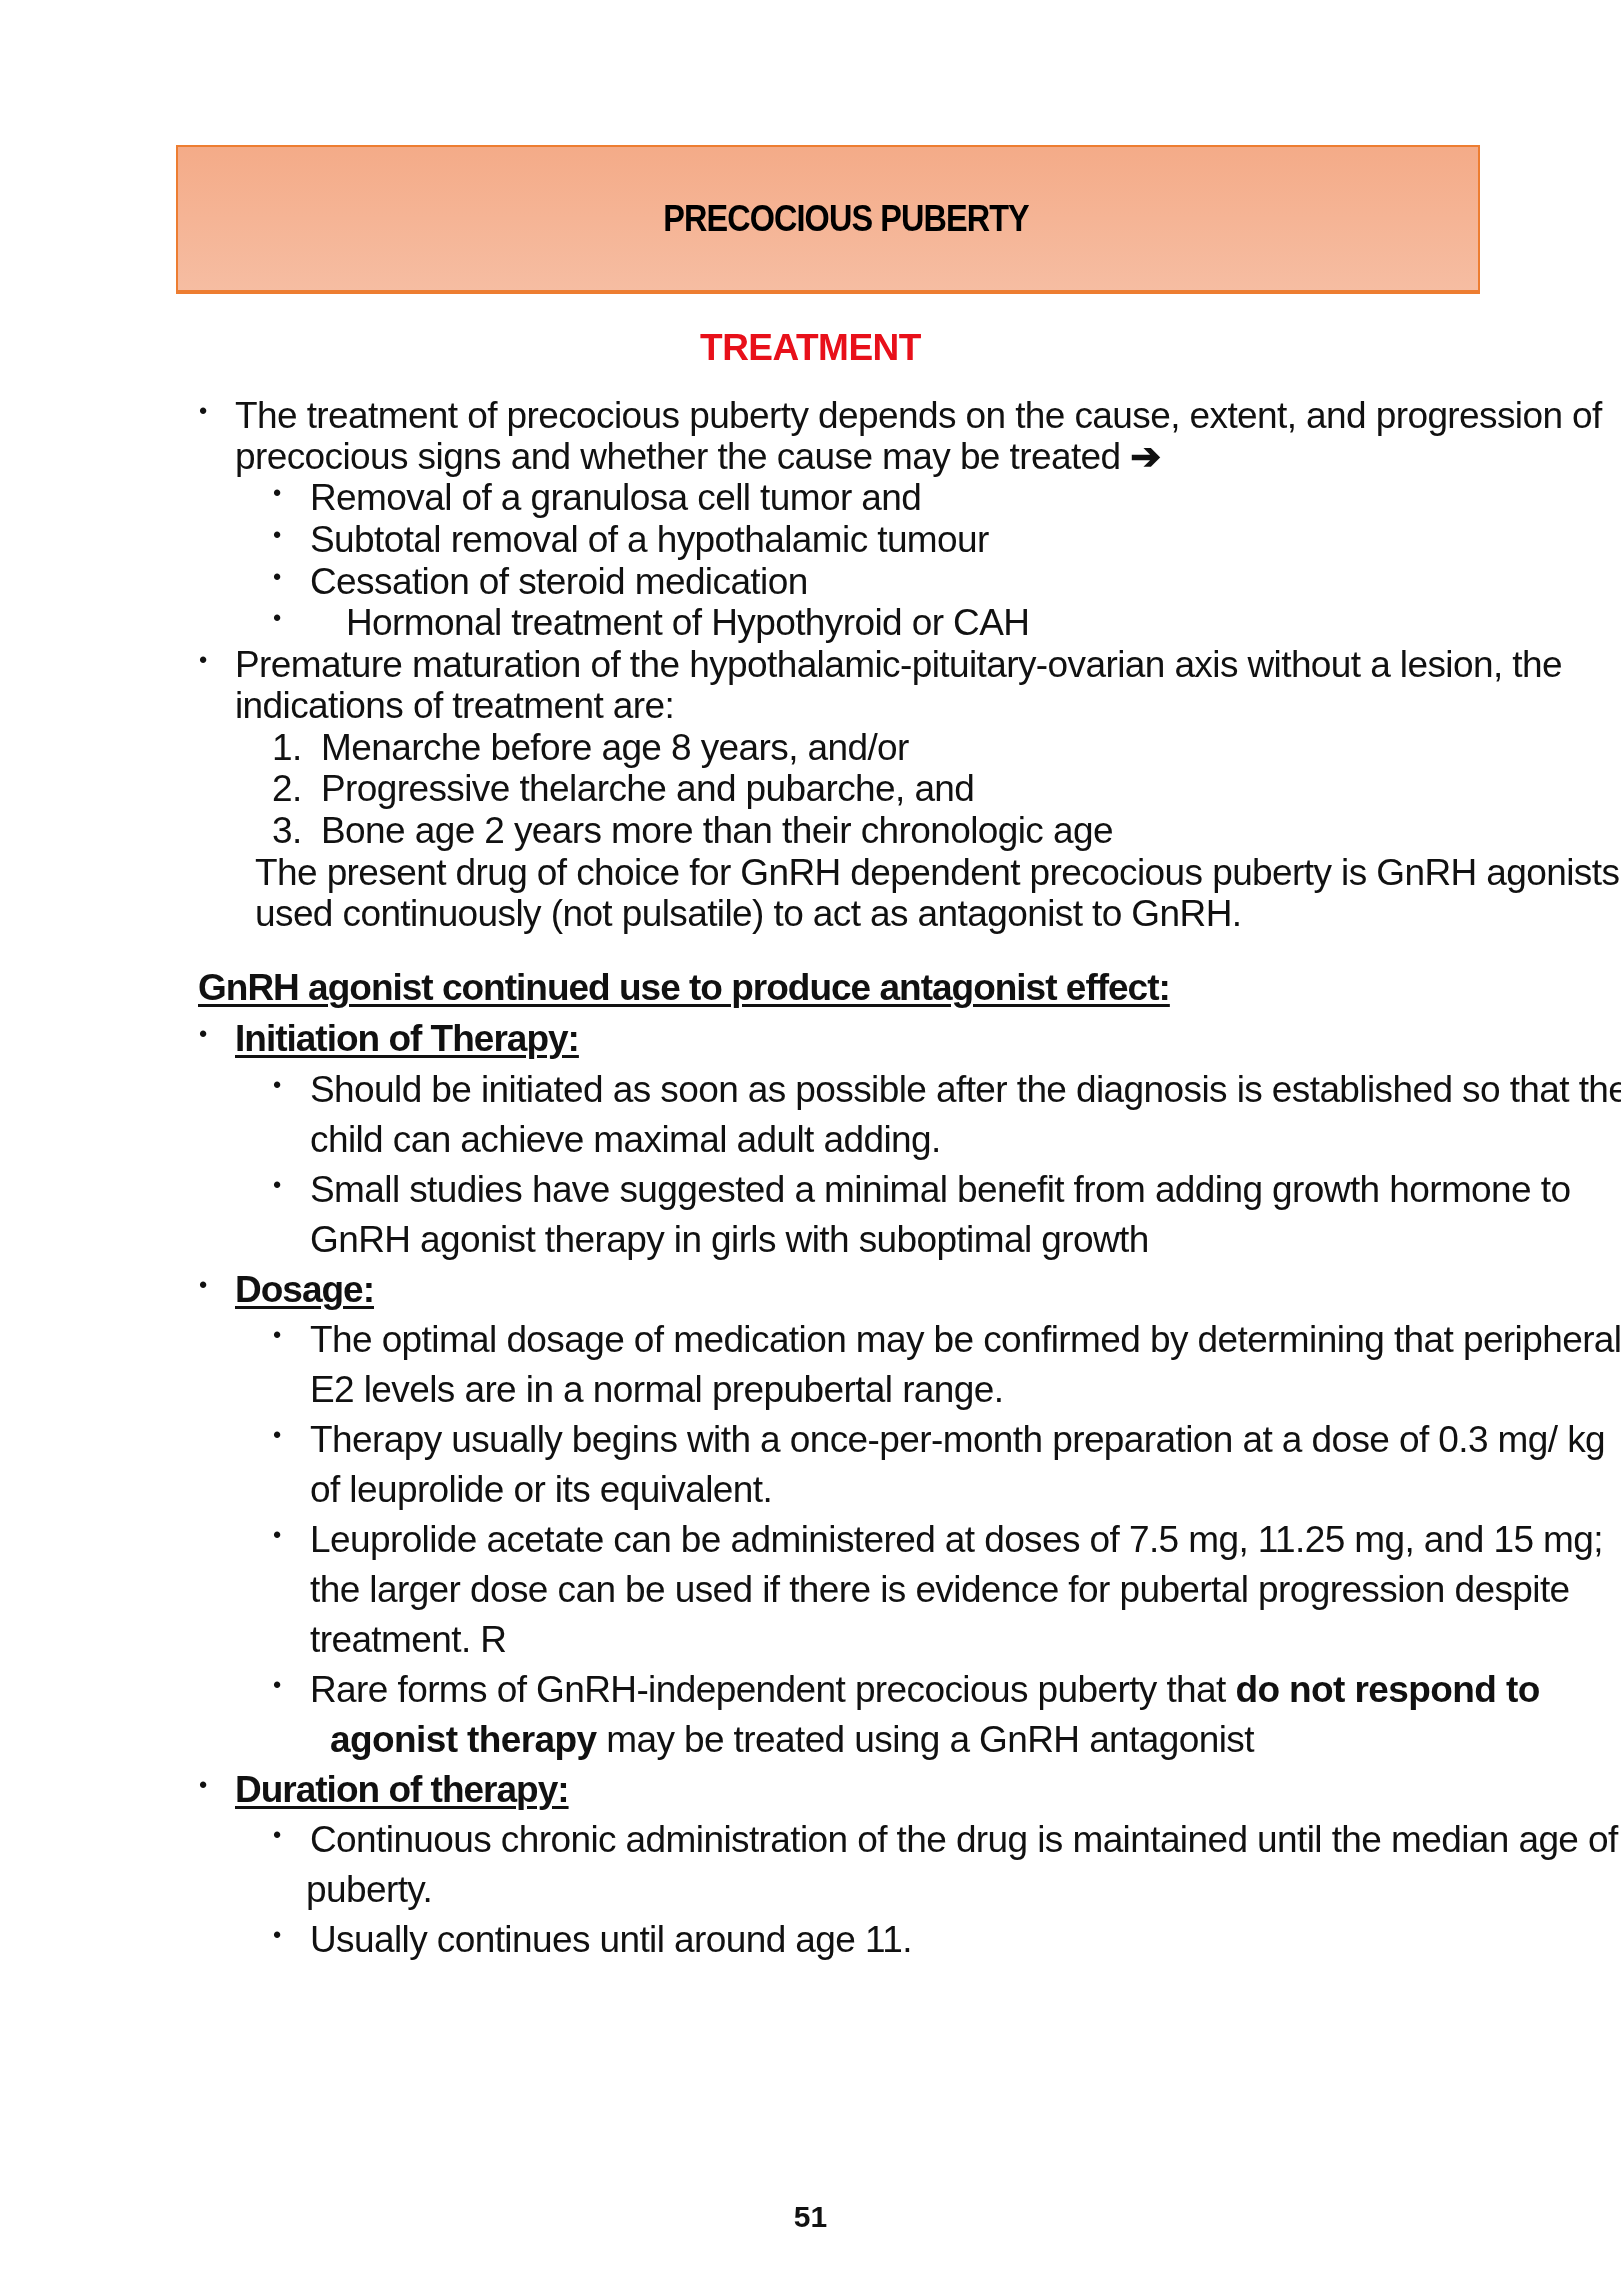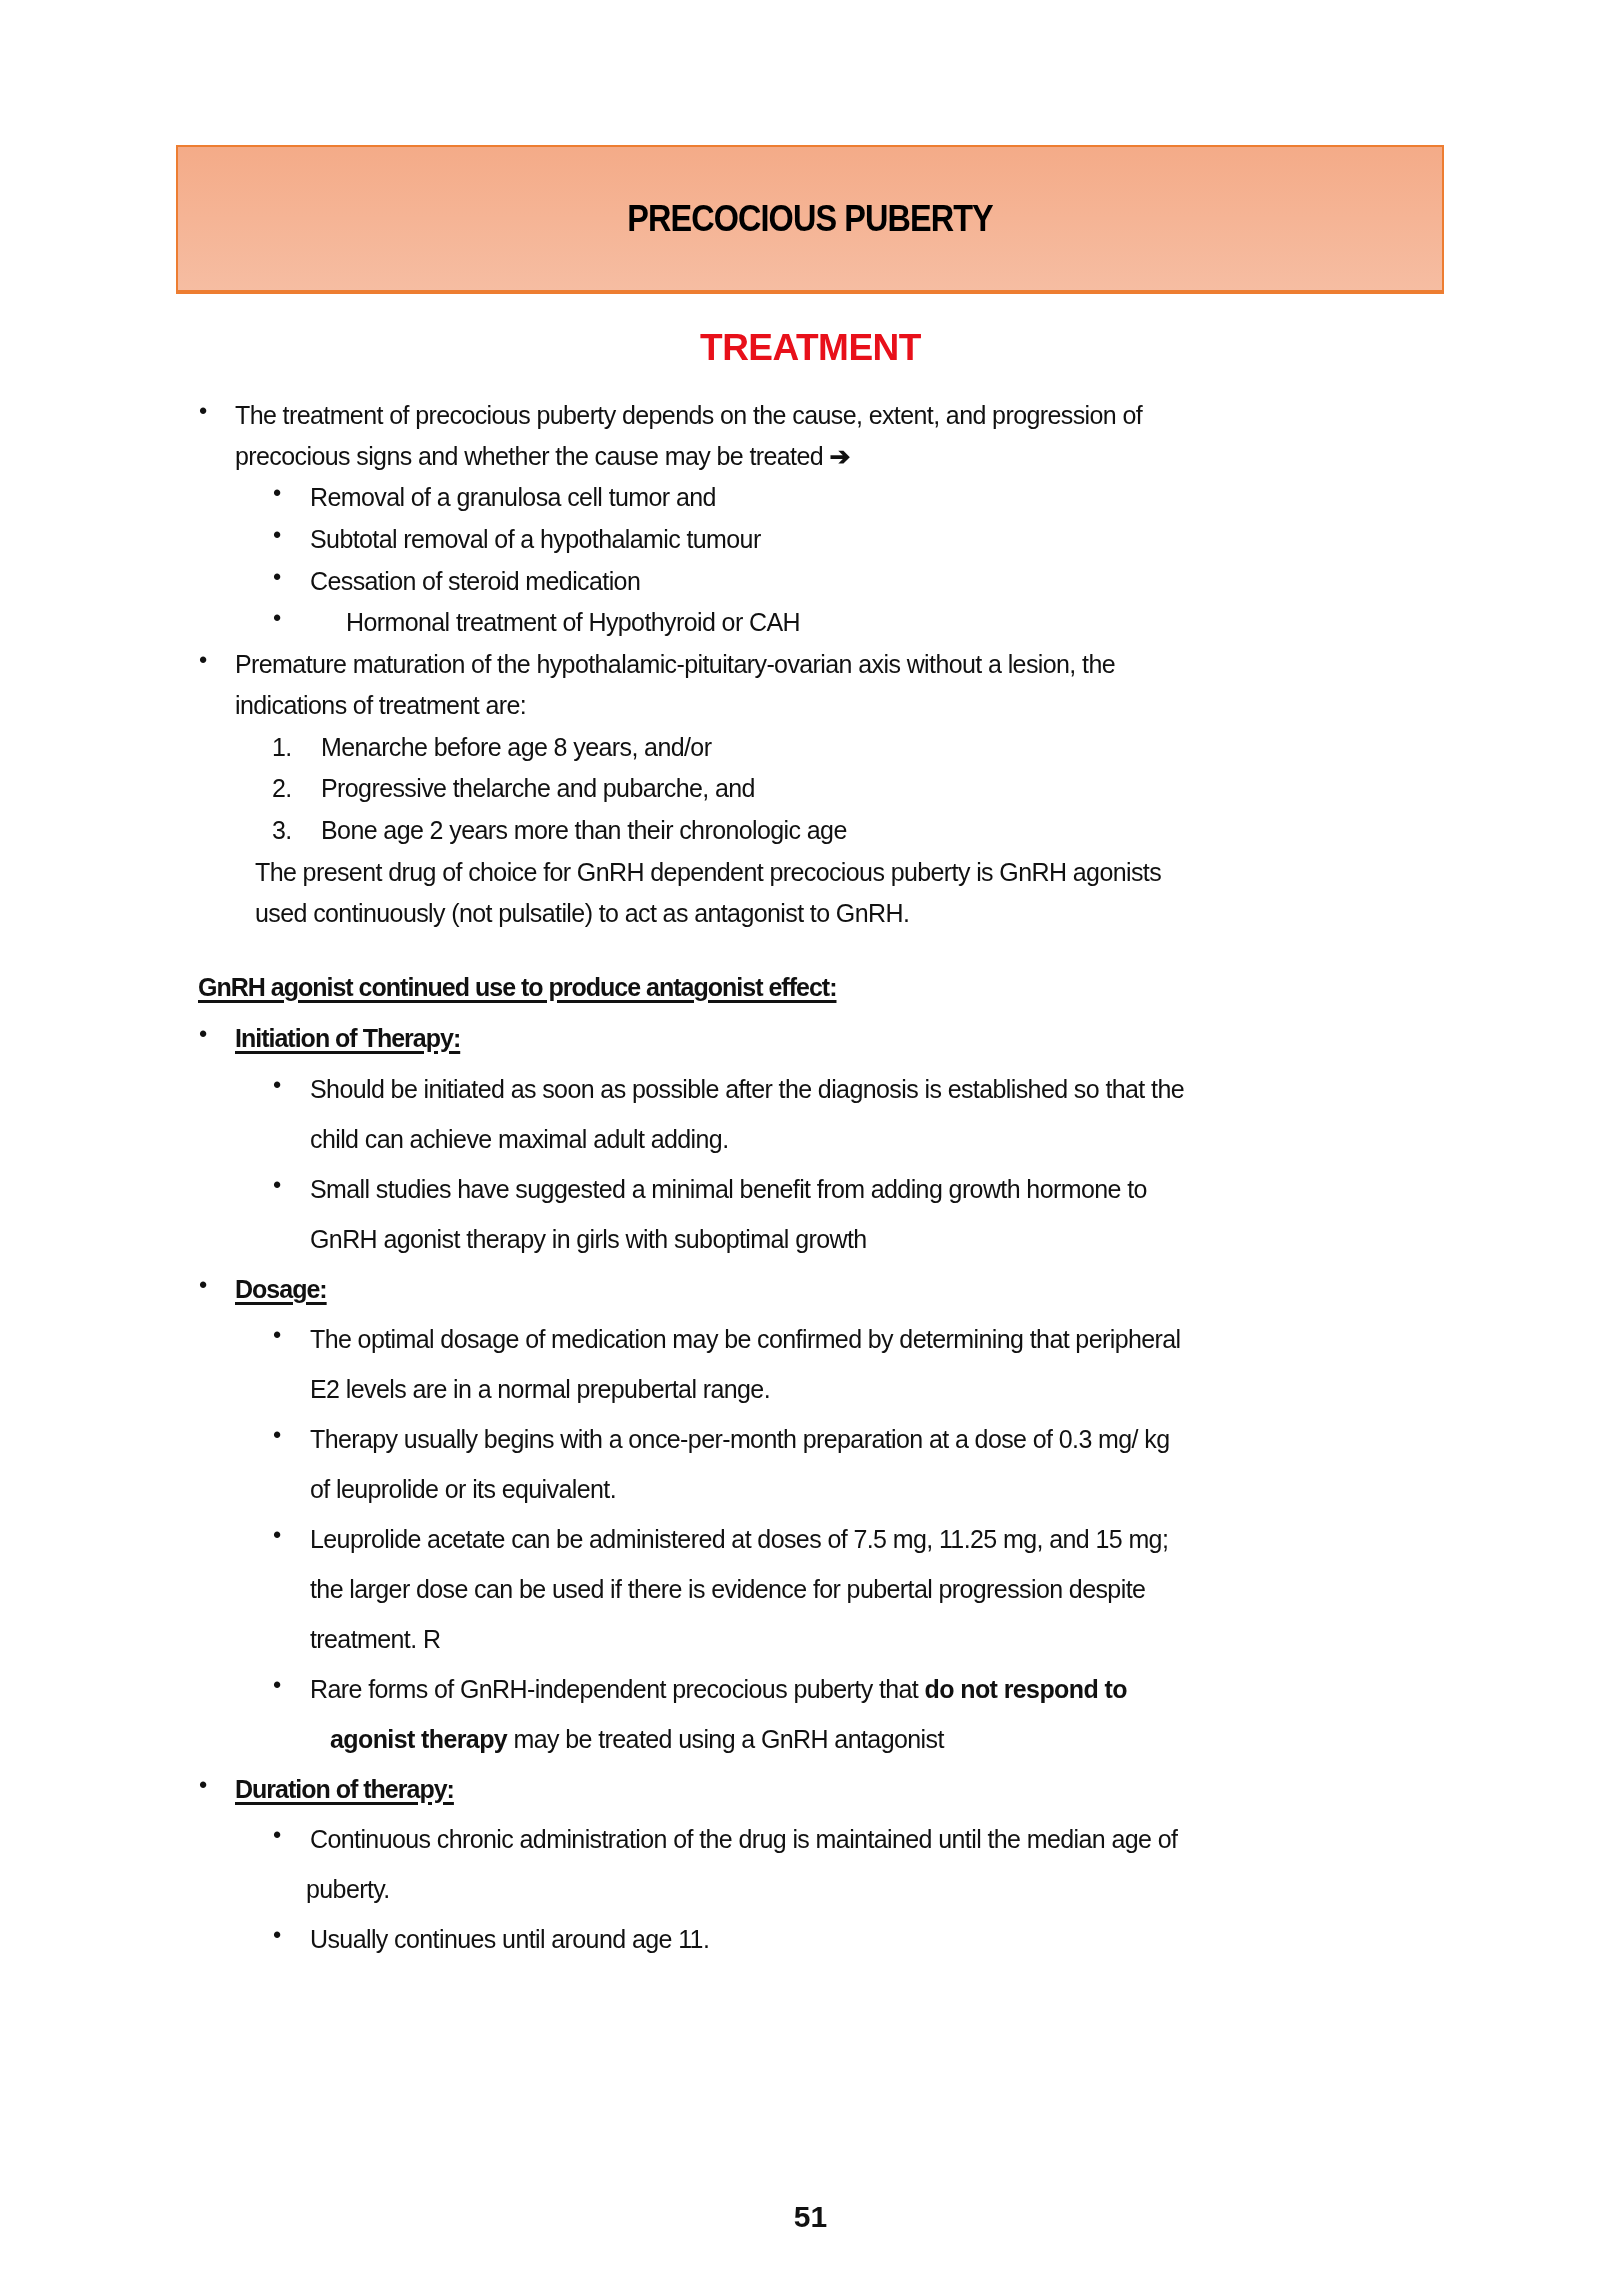--- a/index.html
+++ b/index.html
@@ -1,25 +1,25 @@
 <!DOCTYPE html>
 <html><head>
 <meta charset="utf-8">
 <style>
   html, body { margin: 0; padding: 0; background: #ffffff; }
   body { width: 1621px; height: 2293px; position: relative; overflow: hidden;
          font-family: "Liberation Sans", sans-serif; color: #111111; }
   .title-box { position: absolute; left: 176px; top: 145px; width: 1264px; height: 143px;
                border: 2.9px solid #ed7d31; border-bottom-width: 4.9px;
                background: linear-gradient(to bottom, #f4ab88 0%, #f6bda2 100%);
-               display: flex; align-items: center; justify-content: center; box-sizing: content-box; }
+               display: flex; align-items: center; justify-content: center; box-sizing: content-box; padding-left: 36px; }
   .title-box .t { font-weight: bold; font-size: 36px; letter-spacing: -1px; color: #000; transform: scaleX(0.9); }
   .section-head { position: absolute; left: 0; width: 1621px; top: 327px; text-align: center;
                   color: #e8101a; font-weight: bold; font-size: 37px; letter-spacing: -0.5px; }
-  .line { position: absolute; font-size: 25px; white-space: nowrap; letter-spacing: -0.6px; line-height: 35px; }
+  .line { position: absolute; font-size: 37px; white-space: nowrap; letter-spacing: -0.6px; line-height: 35px; }
   .bul1 { position: absolute; font-size: 23.5px; }
   .bold { font-weight: bold; }
   .ul { text-decoration: underline; text-decoration-thickness: 2.9px; text-underline-offset: 3.9px; font-weight: bold; }
   .pagenum { position: absolute; top: 2200px; left: 0; width: 1621px; text-align: center;
              font-weight: bold; font-size: 30px; font-family: "Liberation Sans", sans-serif; }
 </style>
 </head>
 <body>
 
 <div class="title-box">

